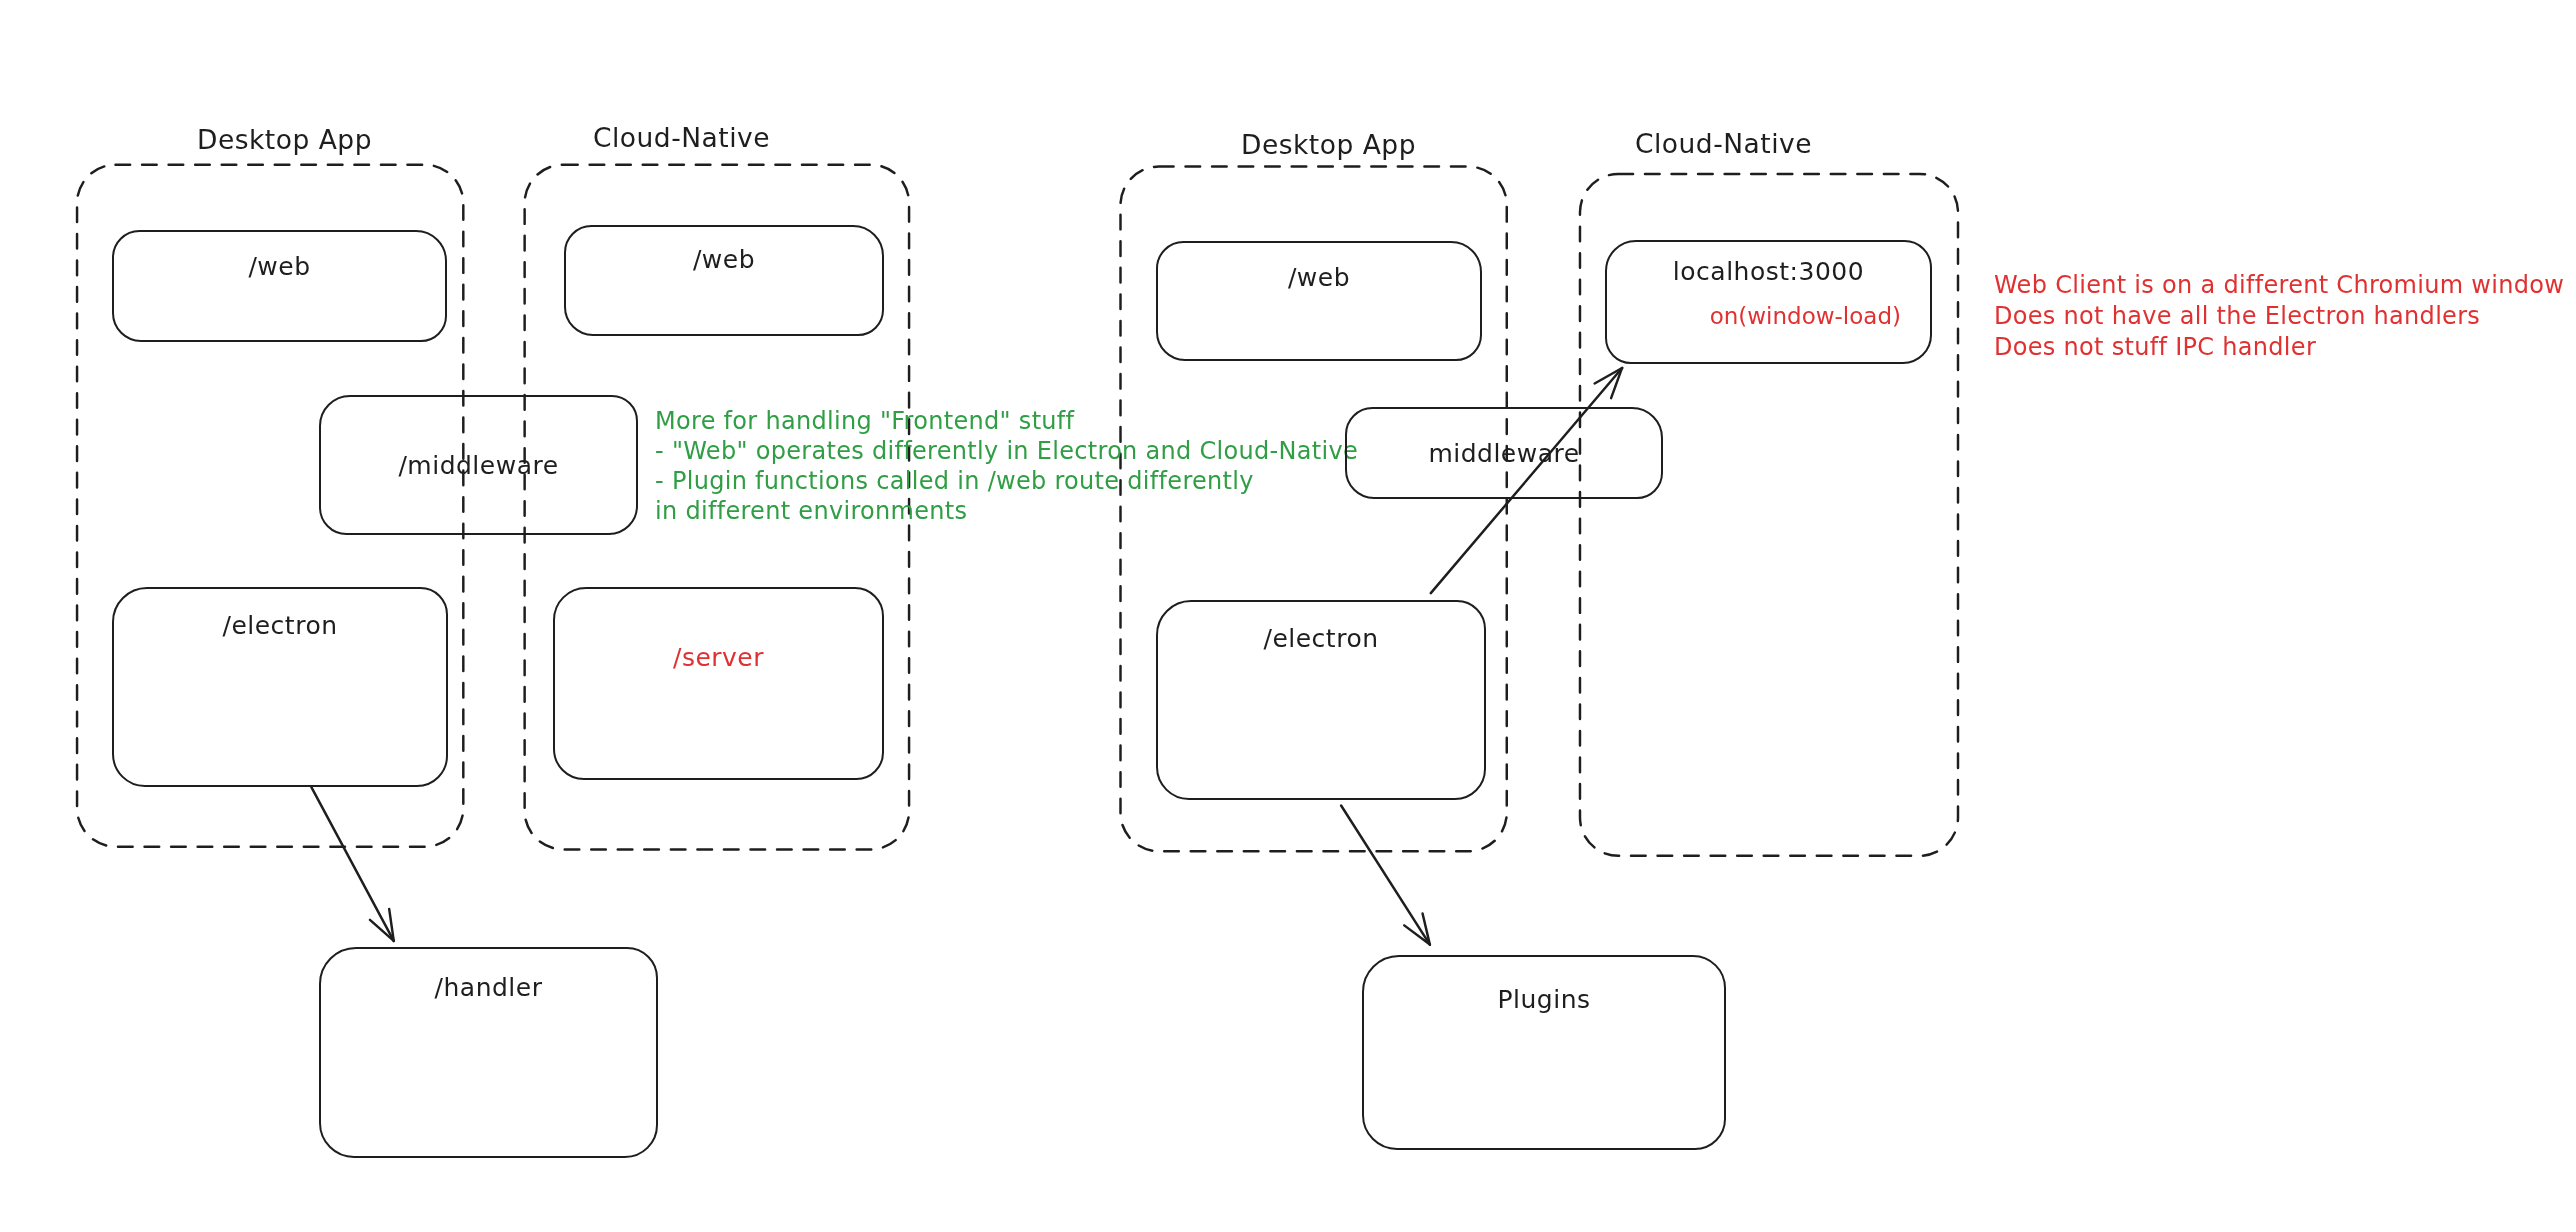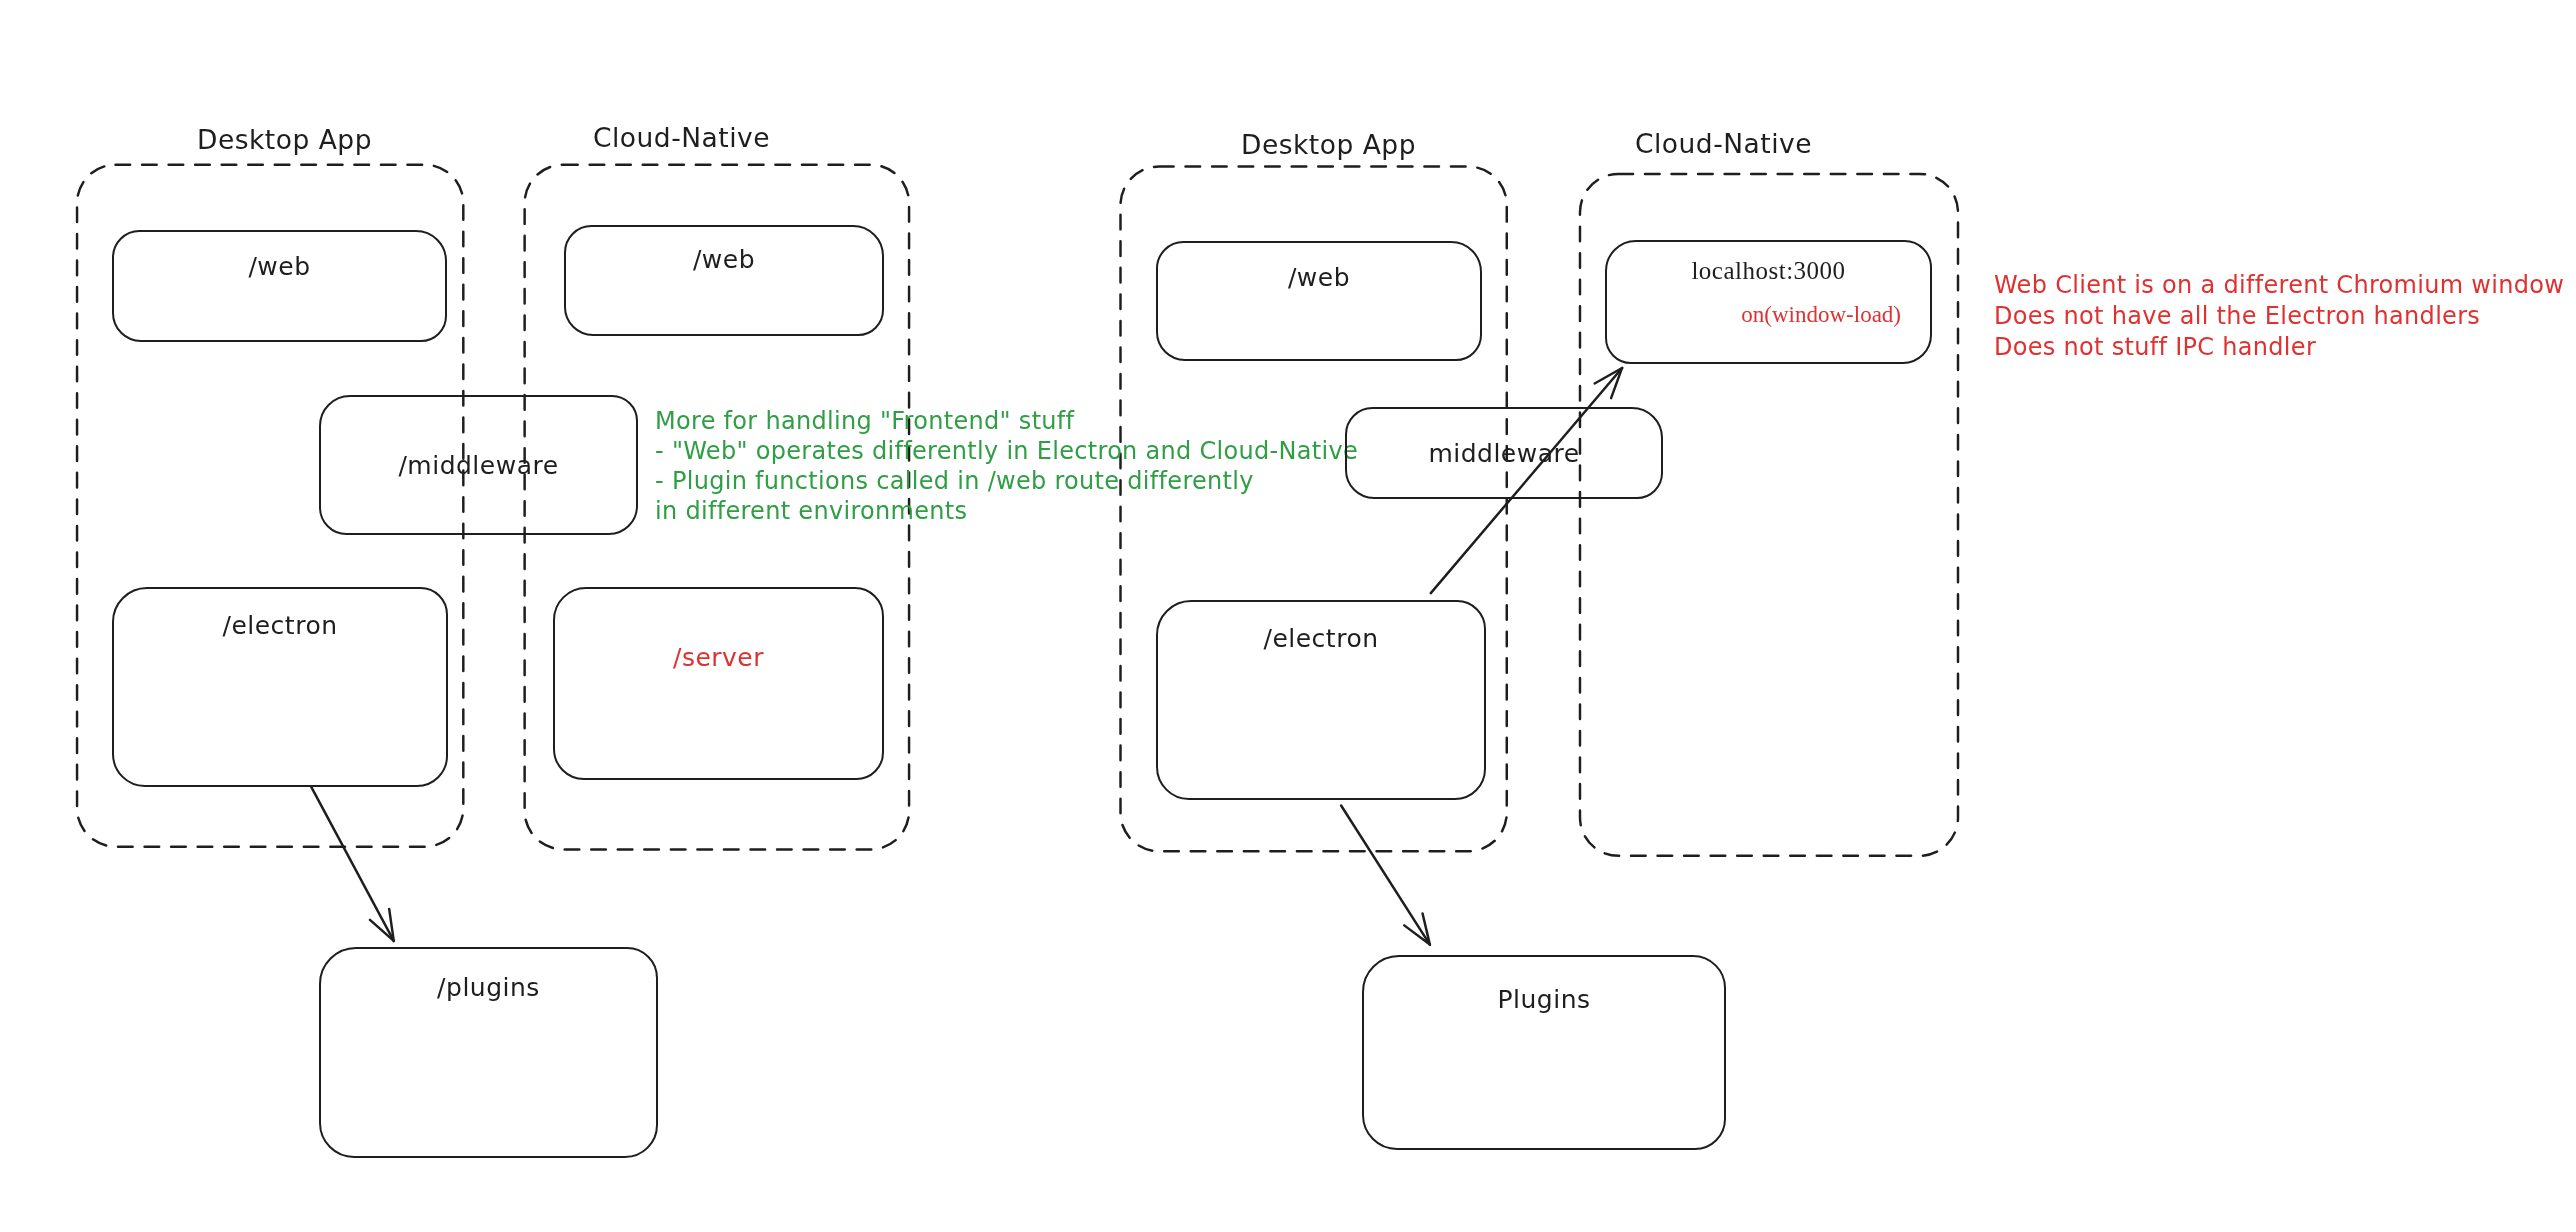--- a/index.html
+++ b/index.html
@@ -50,21 +50,21 @@
   .note{position:absolute;white-space:nowrap;}
   .note .note-line{font-size:24px;line-height:30px;letter-spacing:0.3px;}
   .note-red .note-line{line-height:31px;}
 
   .localhost-sub{
     margin-top:17px;
     margin-left:auto;
     margin-right:29px;
     font-size:23px;
   }
-  .pt16{padding-top:14.6px;font-family:Liberation Serif, serif;} .pt20{padding-top:18.3px;} .pt22{padding-top:20px;}
+  .pt16{padding-top:14.6px;} .pt20{padding-top:18.3px;} .pt22{padding-top:20px;}
   .pt24{padding-top:22px;} .pt26{padding-top:24px;} .pt30{padding-top:27.5px;}
 </style>
 </head>
 <body>
 
 <div class="canvas">
 
   <svg class="scene" viewBox="0 0 2814 1346" fill="none" stroke="#1e1e1e" stroke-width="2.7" stroke-linecap="round" stroke-linejoin="round">
 
     <rect x="84" y="180" width="422" height="745" rx="42" stroke-dasharray="16 13"></rect>
@@ -112,21 +112,21 @@
 
   <div class="box pt24" style="left:112px;top:587px;width:336px;height:200px;border-radius:35px 27.5px 31px 33px;">
     <span class="box-label">/electron</span>
   </div>
 
   <div class="box pt24" style="left:553px;top:587px;width:331px;height:193px;border-radius:33px 29px 27.5px 31px;">
     <span class="box-label red-text">/server</span>
   </div>
 
   <div class="box pt26" style="left:319px;top:947px;width:339px;height:211px;border-radius:37px 31px 33px 35px;">
-    <span class="box-label">/plugins</span>
+    <span class="box-label">/handler</span>
   </div>
 
   <div class="note note-green green-text" style="left:655px;top:406px;">
     <div class="note-line">More for handling "Frontend" stuff</div>
     <div class="note-line">- "Web" operates differently in Electron and Cloud-Native</div>
     <div class="note-line">- Plugin functions called in /web route differently</div>
     <div class="note-line">in different environments</div>
   </div>
 
   <div class="group-title" style="left:1241px;top:129px;">Desktop App</div>

